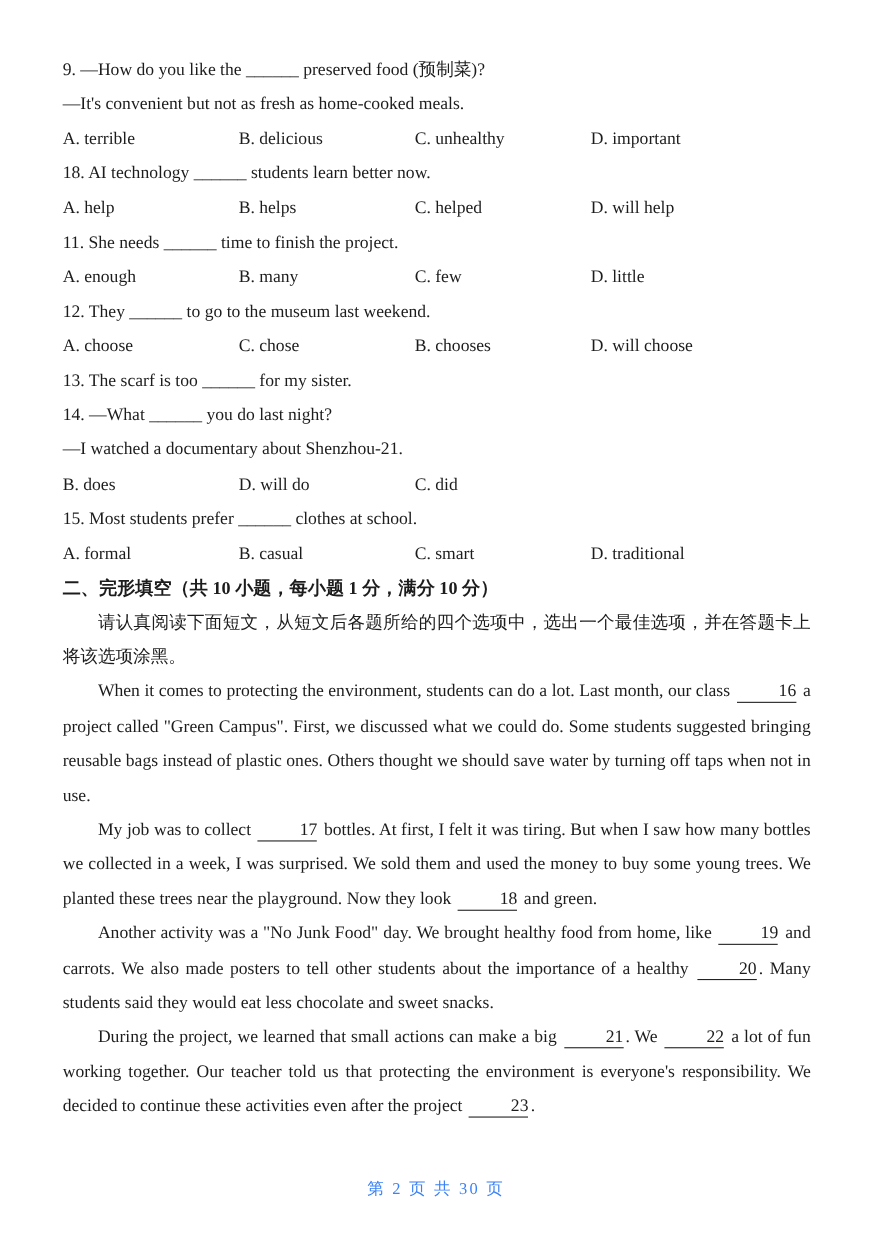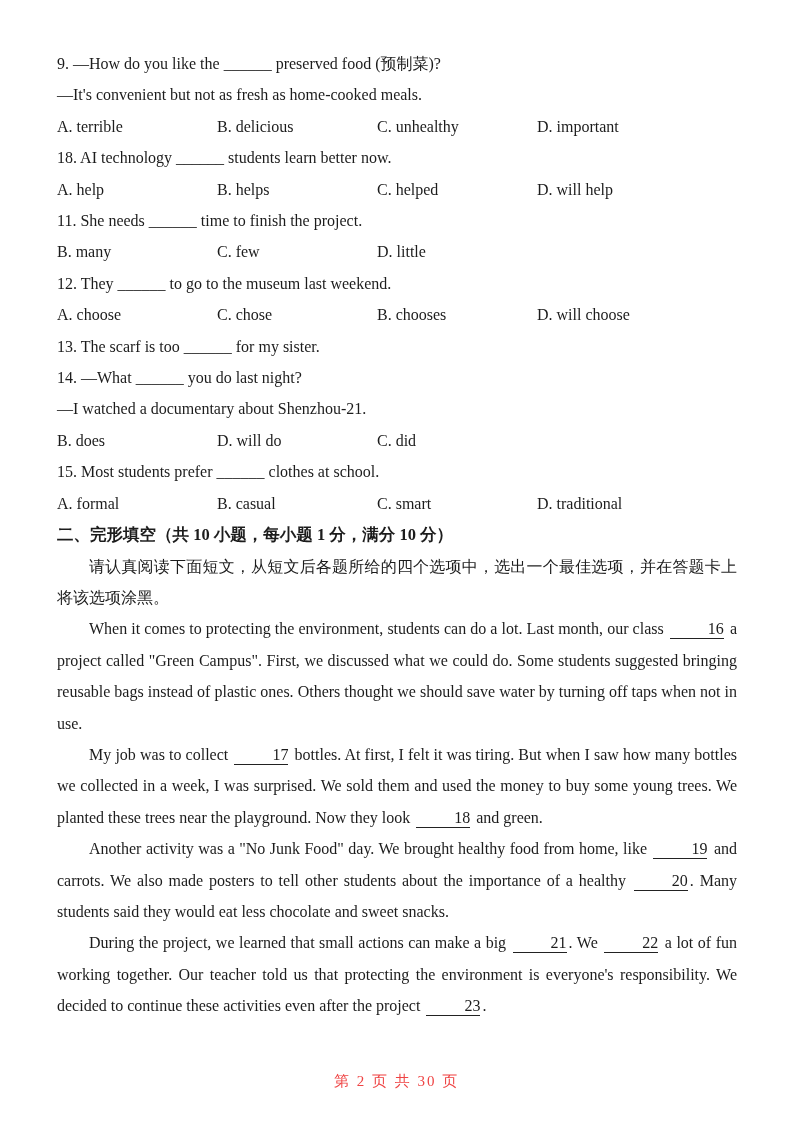--- a/index.html
+++ b/index.html
@@ -62,21 +62,21 @@
     margin: 0 2px;
   }
   .footer {
     position: absolute;
     top: 1066px;
     left: 0;
     width: 100%;
     text-align: center;
     font-size: 15px;
     letter-spacing: 2px;
-    color: #ef4444;
+    color: #3b82f6;
   }
 </style>
 </head>
 <body>
 
 <div class="page">
   <div class="content">
     <div id="questions">
         <div>
           <p class="stem">9. —How do you like the ______ preserved food (预制菜)?</p>
@@ -93,20 +93,21 @@
           <div class="options">
             <span class="option">A. help</span>
             <span class="option">B. helps</span>
             <span class="option">C. helped</span>
             <span class="option">D. will help</span>
           </div>
         </div>
         <div>
           <p class="stem">11. She needs ______ time to finish the project.</p>
           <div class="options">
+            <span class="option">A. enough</span>
             <span class="option">B. many</span>
             <span class="option">C. few</span>
             <span class="option">D. little</span>
           </div>
         </div>
         <div>
           <p class="stem">12. They ______ to go to the museum last weekend.</p>
           <div class="options">
             <span class="option">A. choose</span>
             <span class="option">C. chose</span>

